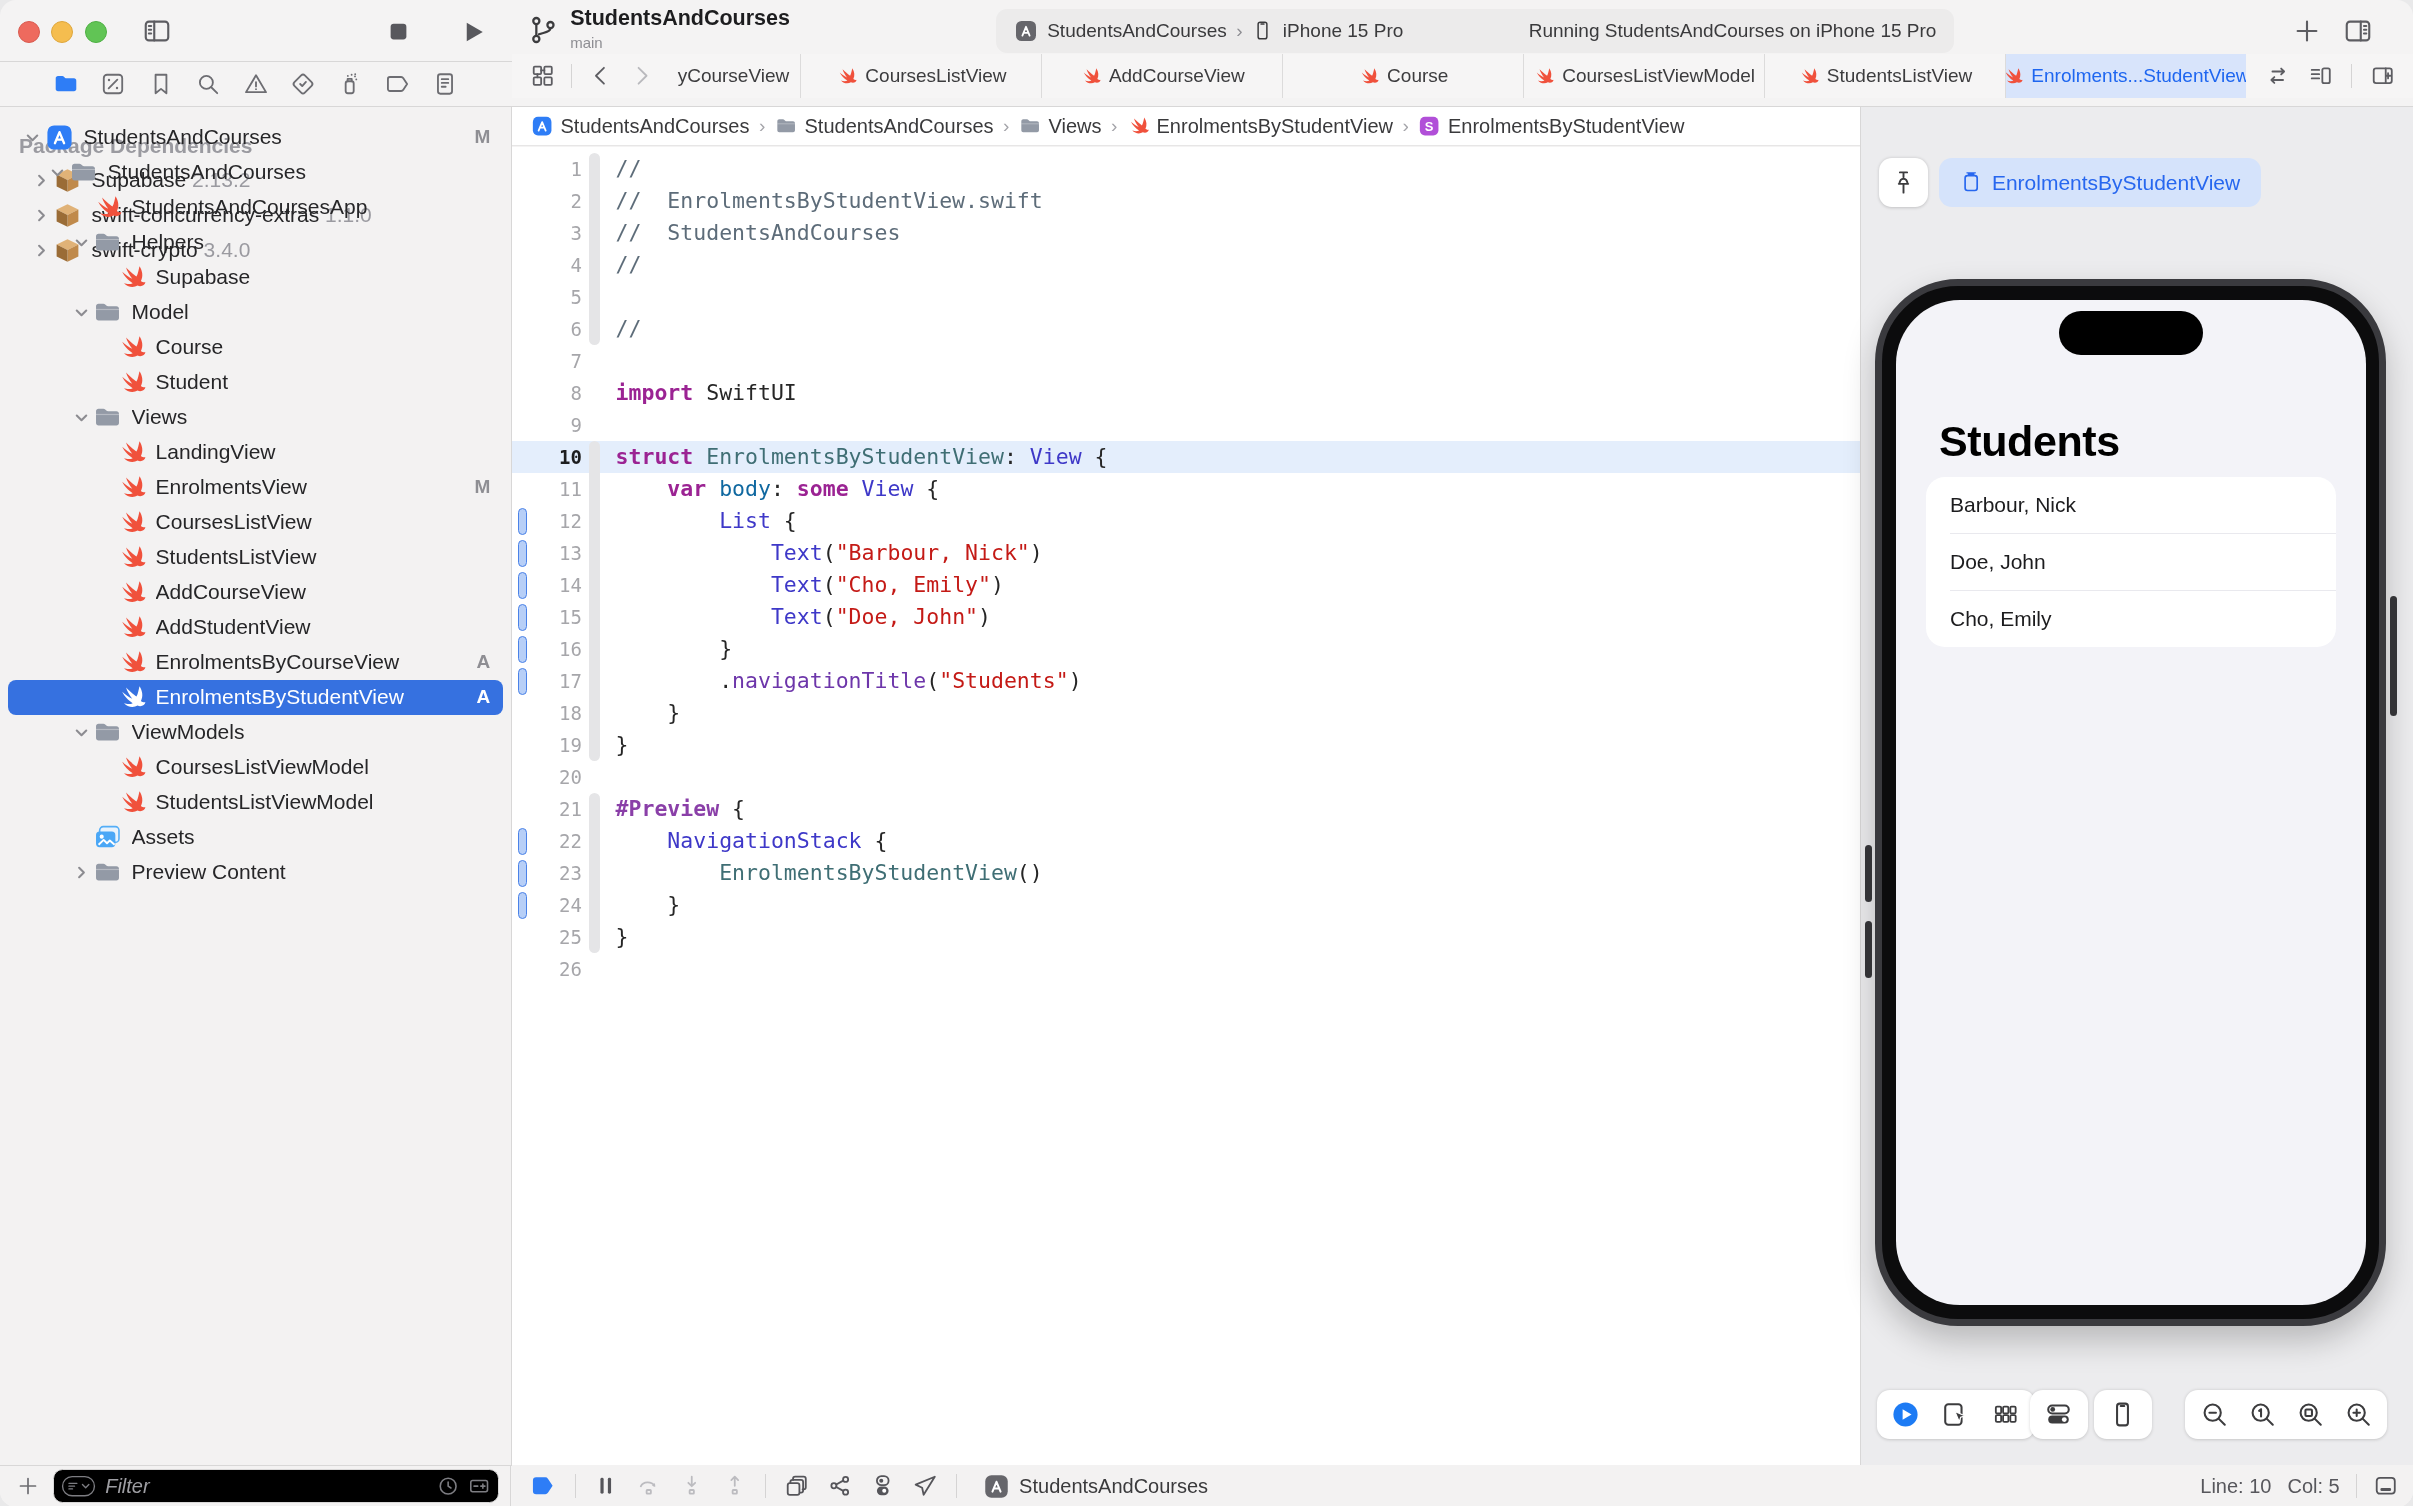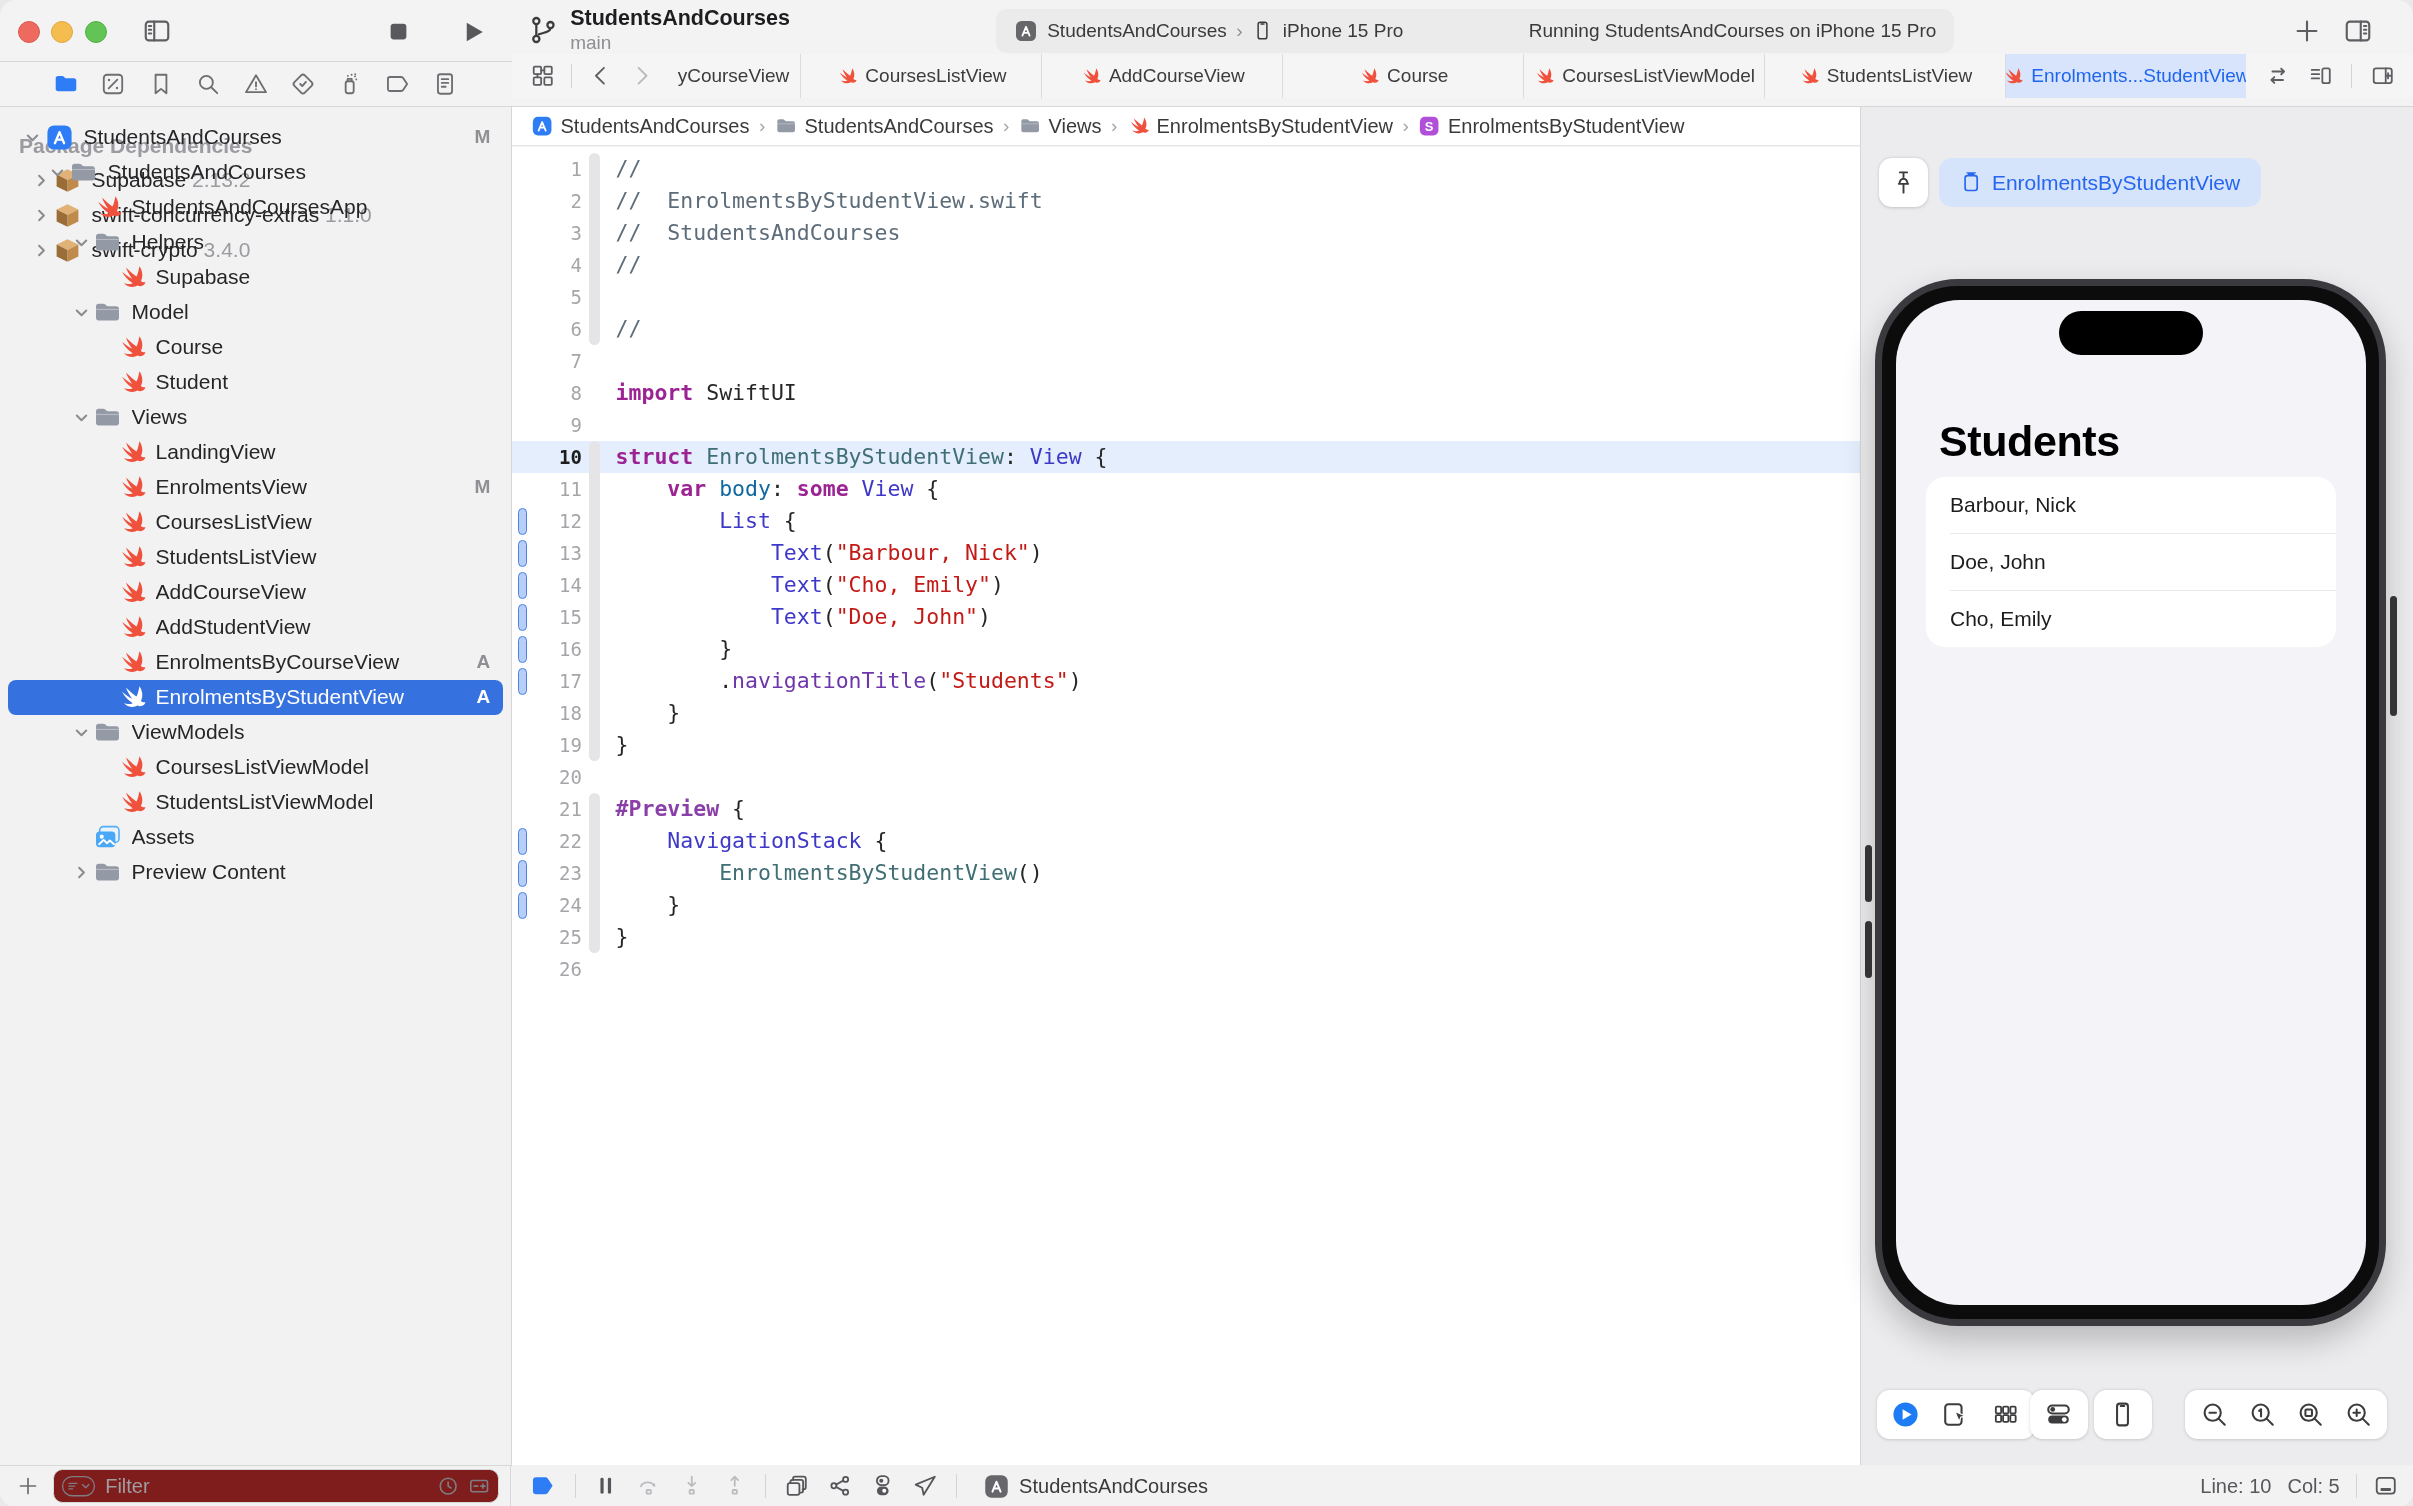--- a/index.html
+++ b/index.html
@@ -9,21 +9,21 @@
   .hline{position:absolute;left:0;right:0;height:0.8px;background:#d8d7d7;}
   
   .titlebar{position:absolute;left:0;top:0;width:100%;height:61px;}
   .traffic{position:absolute;top:21px;width:20px;height:20px;border-radius:50%;}
   .tl-close{left:17.6px;background:#ee6a5e;border:0.8px solid #d95b50;}
   .tl-min{left:51px;background:#f5bd4f;border:0.8px solid #dfa73c;}
   .tl-zoom{left:85px;background:#61c455;border:0.8px solid #4eb043;}
   .tb-icon{position:absolute;top:16px;width:30px;height:30px;color:#5d5d62;}
   .title-block{position:absolute;left:527px;top:6.4px;display:flex;gap:11.2px;align-items:center;}
   .title-main{font-size:21.5px;font-weight:bold;color:#1d1d1f;line-height:25.5px;}
-  .title-branch{font-size:19px;color:#8e8e93;line-height:21px;}
+  .title-branch{font-size:15px;color:#8e8e93;line-height:21px;}
   .scheme-pill{position:absolute;left:996px;top:8.8px;width:958px;height:44px;background:#ecebeb;border-radius:11.2px;
                display:flex;align-items:center;padding:0 17.6px;box-sizing:border-box;gap:9.6px;font-size:19px;color:#3a3a3c;}
   .scheme-status{margin-left:auto;}
   
   .nav-strip{position:absolute;left:0;top:62px;width:511px;height:44px;display:flex;align-items:center;
              justify-content:space-between;padding:0 53px;box-sizing:border-box;}
   .nav-strip .icon{width:26px;height:26px;color:#6d6d72;}
   
   .sidebar{position:absolute;left:0;top:107px;width:511px;height:1358px;background:#f3f2f2;border-right:0.8px solid #d8d7d7;}
   .tree{position:absolute;top:12.8px;left:0;right:0;}
@@ -33,22 +33,22 @@
   .trow .ticon{width:29px;height:29px;flex:none;margin-right:9.6px;}
   .trow .tlabel{flex:1;white-space:nowrap;overflow:hidden;}
   .trow .tbadge{flex:none;margin-right:12.8px;font-size:19px;font-weight:bold;color:#8e8e93;}
   .trow.selected{background:#3671e0;color:#fff;}
   .trow.selected .tbadge{color:#fff;}
   .pkg-header{margin:27px 0 4.8px 19px;font-size:21px;font-weight:bold;color:#9a9aa0;}
   
   .filter-bar{position:absolute;left:0;top:1465px;width:511px;height:42px;background:#f3f2f2;border-right:0.8px solid #d8d7d7;
               display:flex;align-items:center;box-sizing:border-box;padding:0 11.2px 0 16px;}
   .plus-small{width:24px;height:24px;color:#6d6d72;flex:none;}
-  .filter-pill{flex:1;height:32px;margin-left:12.8px;background:#7f1d1d;border:0.8px solid #d9d8d8;border-radius:9.6px;
-               display:flex;align-items:center;padding:0 8px 0 6.4px;gap:8px;}
+  .filter-pill{flex:1;height:32px;margin-left:12.8px;background:#000000;border:0.8px solid #d9d8d8;border-radius:9.6px;
+               display:flex;align-items:center;padding:0 8px 0 6.4px;gap:8px;font-style:italic;}
   .filter-oval{width:37px;height:22.3px;color:#7d7d82;}
   .filter-text{flex:1;font-size:20px;color:#9e9ea3;}
   .filter-pill .icon.small{width:22.3px;height:22.3px;color:#7d7d82;flex:none;}
   
   .tabbar{position:absolute;left:512px;top:54px;width:1902px;height:44px;background:#f6f5f5;display:flex;align-items:stretch;}
   .tab-nav{flex:none;display:flex;align-items:center;gap:16px;padding:0 14.4px 0 17.6px;}
   .tab-nav .icon{width:25.5px;height:25.5px;color:#5d5d62;}
   .tab-nav .icon.dim{color:#b9b9bd;}
   .tabs{flex:1;display:flex;align-items:stretch;min-width:0;}
   .tab{flex:1;display:flex;align-items:center;justify-content:center;gap:8px;font-size:19px;color:#3c3c3e;

